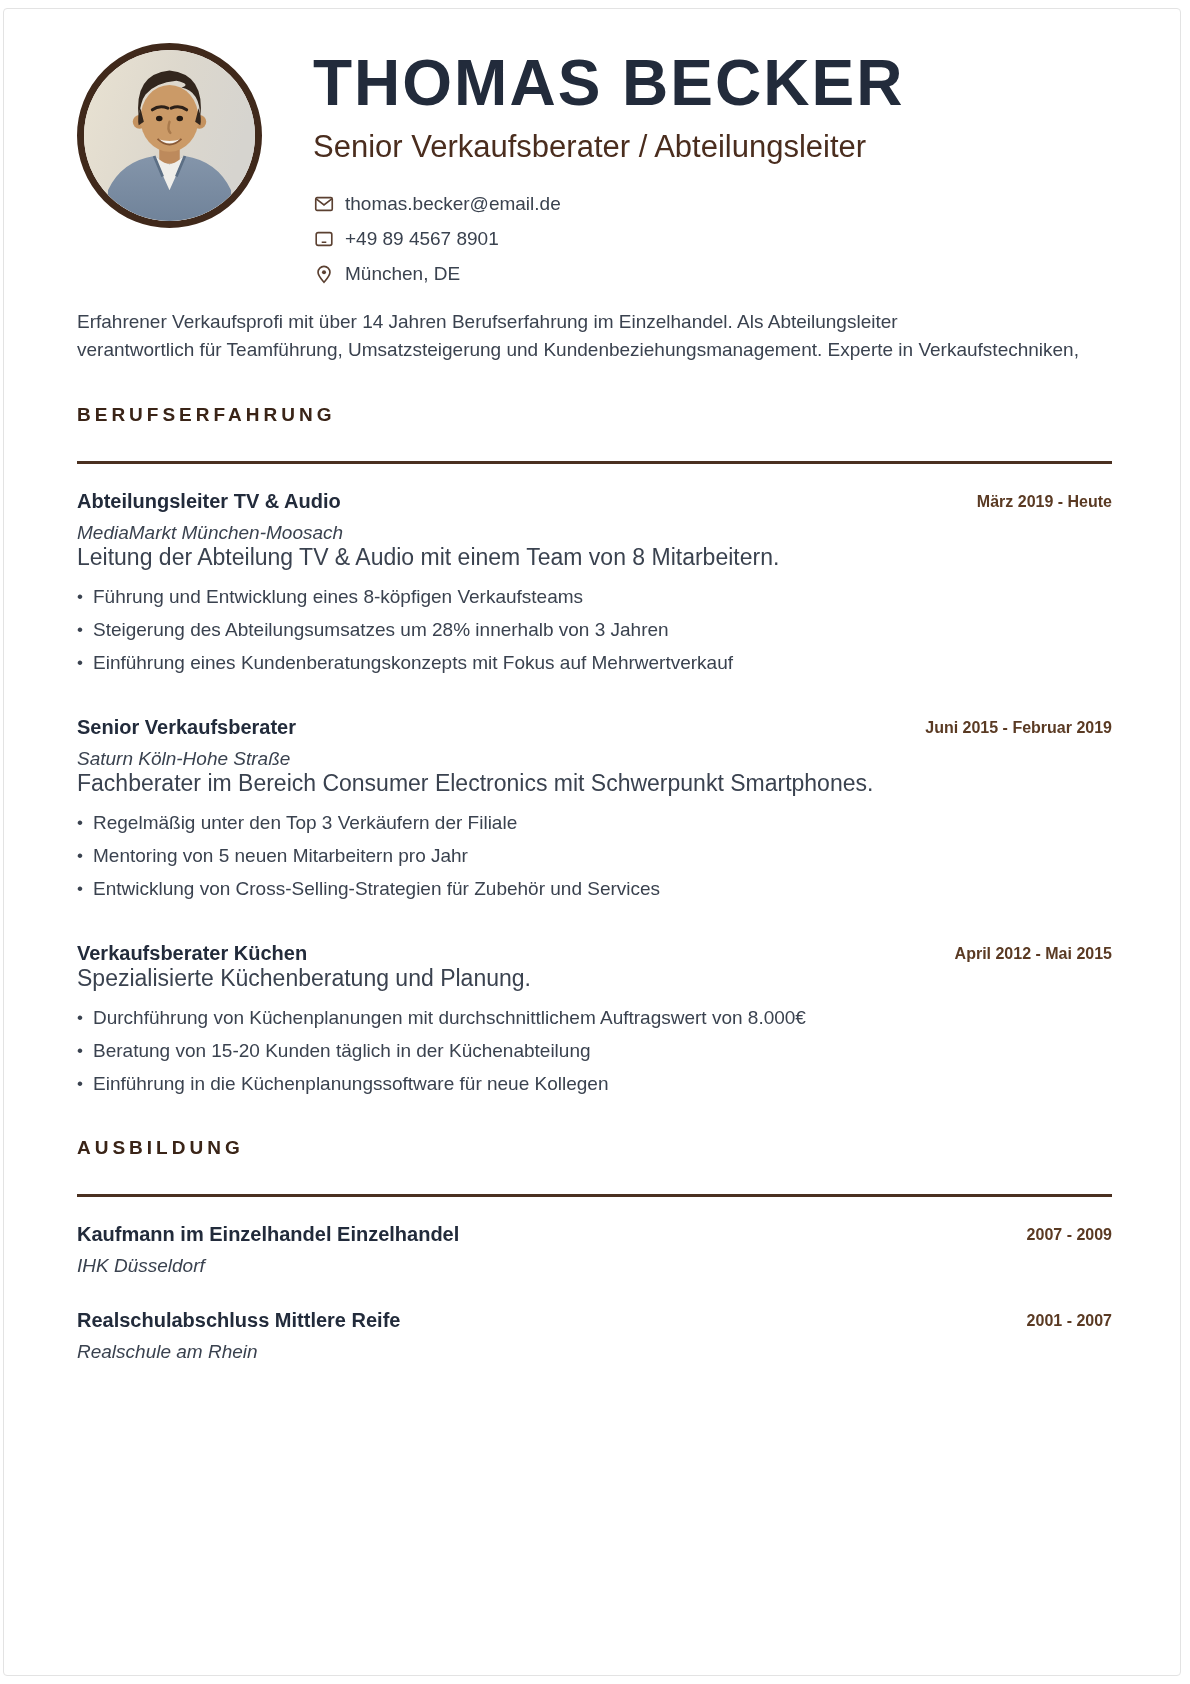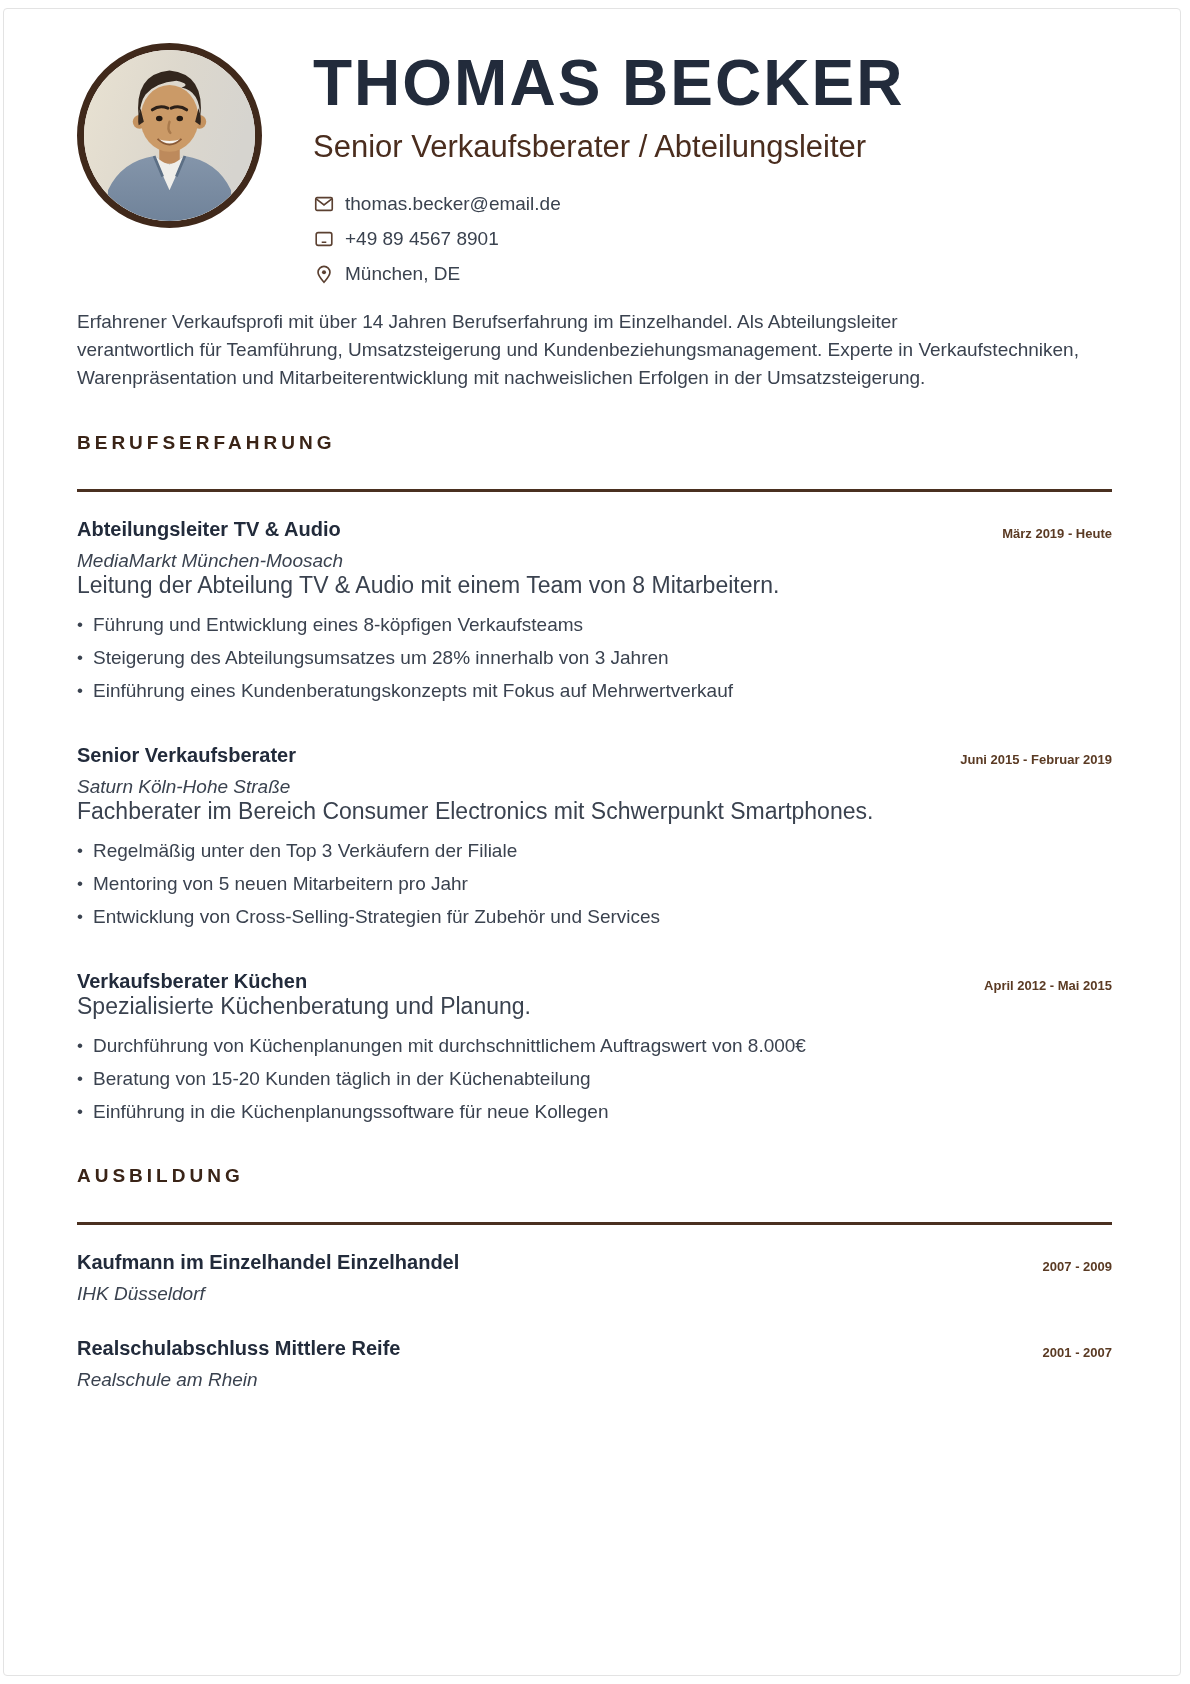--- a/index.html
+++ b/index.html
@@ -38,23 +38,23 @@
   
   .section-heading{
     margin-top:40px;font-size:19px;font-weight:700;color:#3a2417;
     letter-spacing:4px;
   }
   .section-rule{
     height:3px;background:#4a3020;border:none;margin:35px 0 0 0;width:100%;
   }
   
   .entry{margin-top:26px;}
-  .entry-top{display:flex;justify-content:space-between;align-items:flex-end;}
+  .entry-top{display:flex;justify-content:space-between;align-items:center;}
   .entry-title{font-size:20px;font-weight:700;color:#222b3b;}
-  .entry-date{font-size:13px;font-weight:600;color:#5a3a23;white-space:nowrap;}
+  .entry-date{font-size:16px;font-weight:600;color:#5a3a23;white-space:nowrap;}
   .entry-company{font-size:19px;font-style:italic;color:#3a424f;margin-top:9px;}
   .entry-desc{font-size:23px;color:#3a424f;margin-top:0;line-height:26px;}
   .bullets{margin-top:14px;}
   .bullet-row{display:flex;font-size:19px;line-height:26px;color:#3a424f;}
   .bullet-row + .bullet-row{margin-top:7px;}
   .bullet-row .dot{
     width:16px;flex:0 0 auto;color:#3a424f;font-size:17px;line-height:26px;
   }
   .job{margin-bottom:40px;}
   .edu{margin-bottom:32px;}
@@ -140,21 +140,20 @@
           </span>
           <span>München, DE</span>
         </div>
       </div>
     </div>
   </div>
 
   <div class="summary">
     <div class="sline">Erfahrener Verkaufsprofi mit über 14 Jahren Berufserfahrung im Einzelhandel. Als Abteilungsleiter</div>
     <div class="sline">verantwortlich für Teamführung, Umsatzsteigerung und Kundenbeziehungsmanagement. Experte in Verkaufstechniken,</div>
-    <div class="sline">Warenpräsentation und Mitarbeiterentwicklung mit nachweislichen Erfolgen in der Umsatzsteigerung.</div>
   </div>
 
   <div class="section-heading">BERUFSERFAHRUNG</div>
   <hr class="section-rule">
 
   <div class="entry job">
     <div class="entry-top">
       <span class="entry-title">Abteilungsleiter TV &amp; Audio</span>
       <span class="entry-date">März 2019 - Heute</span>
     </div>

